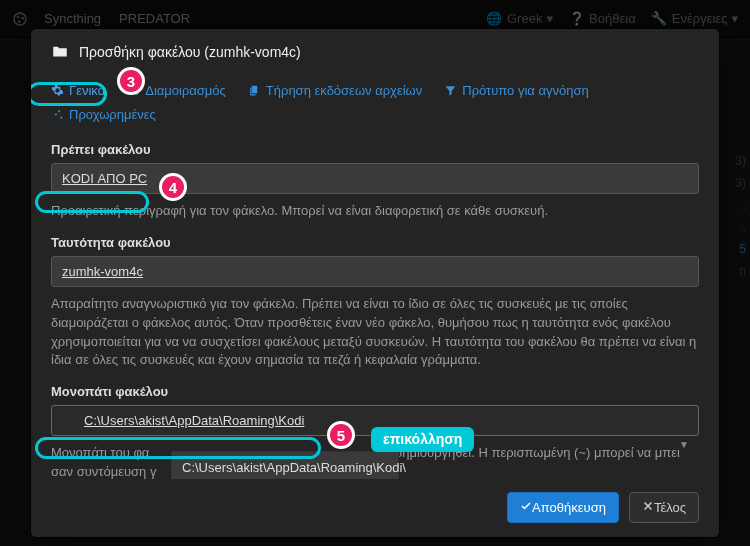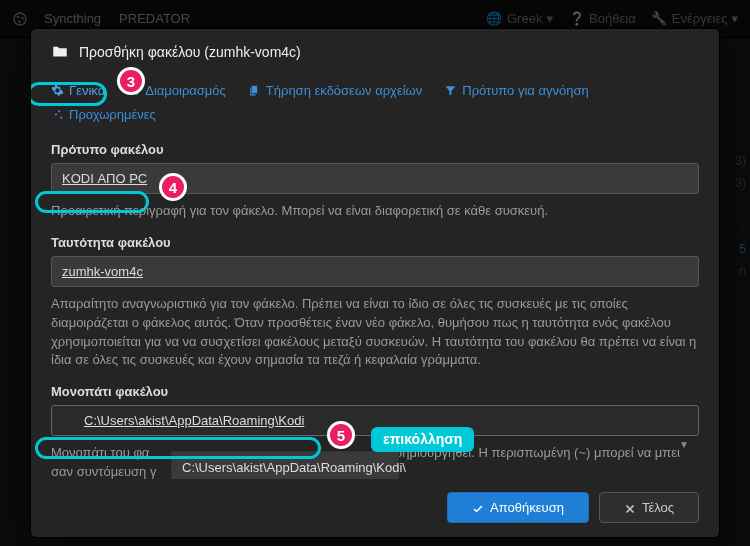--- a/index.html
+++ b/index.html
@@ -44,21 +44,21 @@
   .field-label{color:#ddd;font-weight:700;margin:6px 0 6px 0;}
   .input{width:100%;background:var(--input-bg);border:1px solid #555;color:#ddd;padding:7px 10px;font-size:13px;border-radius:3px;outline:none;text-decoration:underline;}
   .helptext{color:var(--text-dim);margin:8px 0 14px 0;line-height:1.45;}
   .path-wrap{position:relative;}
   .path-caret{position:absolute;right:10px;top:50%;transform:translateY(-50%);color:#888;font-size:10px;pointer-events:none;}
   .dropdown{position:absolute;left:0;right:0;top:100%;background:#1e1e1e;border:1px solid #333;margin-top:8px;}
   .dropdown-item{padding:8px 10px;background:#3a3a3a;color:#ddd;cursor:pointer;}
   .path-help{color:var(--text-dim);margin-top:8px;line-height:1.45;min-height:34px;}
   
   .modal-footer{display:flex;justify-content:flex-end;gap:10px;padding:12px 20px 14px 20px;border-top:1px solid transparent;}
-  .btn{border:1px solid #555;border-radius:4px;padding:7px 24px;font-size:13px;display:flex;align-items:flex-end;gap:6px;cursor:pointer;}
+  .btn{border:1px solid #555;border-radius:4px;padding:7px 12px;font-size:13px;display:flex;align-items:flex-start;gap:0;cursor:pointer;}
   .btn-primary{background:var(--btn-blue);border-color:#1b6fbf;color:#fff;}
   .btn-default{background:var(--btn-dark);color:#ccc;}
   .btn svg{width:12px;height:12px;fill:currentColor;}
   
   .badge{position:absolute;width:28px;height:28px;border-radius:50%;background:var(--badge);color:#fff;font-weight:700;font-size:15px;display:flex;align-items:center;justify-content:center;border:3px solid #fff;z-index:50;}
   .hl{position:absolute;border:3px solid var(--highlight);border-radius:14px;z-index:40;}
   .callout{position:absolute;background:var(--highlight);color:#fff;font-size:14px;font-weight:600;padding:4px 12px 5px 12px;border-radius:6px;z-index:50;}
   
   .bg-list{position:absolute;right:4px;top:150px;color:#555;font-size:12px;line-height:22px;text-align:right;}
   .bg-list span{display:block;}
@@ -147,21 +147,21 @@
             <path d="M4 6h10M18 6h2M4 12h4M12 12h8M4 18h14M20 18h0"></path>
             <circle cx="15" cy="6" r="2"></circle>
             <circle cx="9" cy="12" r="2"></circle>
             <circle cx="19" cy="18" r="2"></circle>
           </svg>
         <span>Προχωρημένες</span>
       </div>
     </div>
 
     
-    <div class="field-label">Πρότυπο φακέλου</div>
+    <div class="field-label">Πρέπει φακέλου</div>
     <input class="input" value="KODI ΑΠΟ PC" style="">
     <div class="helptext">Προαιρετική περιγραφή για τον φάκελο. Μπορεί να είναι διαφορετική σε κάθε συσκευή.</div>
 
     
     <div class="field-label">Ταυτότητα φακέλου</div>
     <input class="input" value="zumhk-vom4c" style="">
     <div class="helptext">Απαραίτητο αναγνωριστικό για τον φάκελο. Πρέπει να είναι το ίδιο σε όλες τις συσκευές με τις οποίες διαμοιράζεται ο φάκελος αυτός. Όταν προσθέτεις έναν νέο φάκελο, θυμήσου πως η ταυτότητα ενός φακέλου χρησιμοποιείται για να να συσχετίσει φακέλους μεταξύ συσκευών. Η ταυτότητα του φακέλου θα πρέπει να είναι η ίδια σε όλες τις συσκευές και έχουν σημασία τα πεζά ή κεφαλαία γράμματα.</div>
 
     
     <div class="field-label">Μονοπάτι φακέλου</div>

